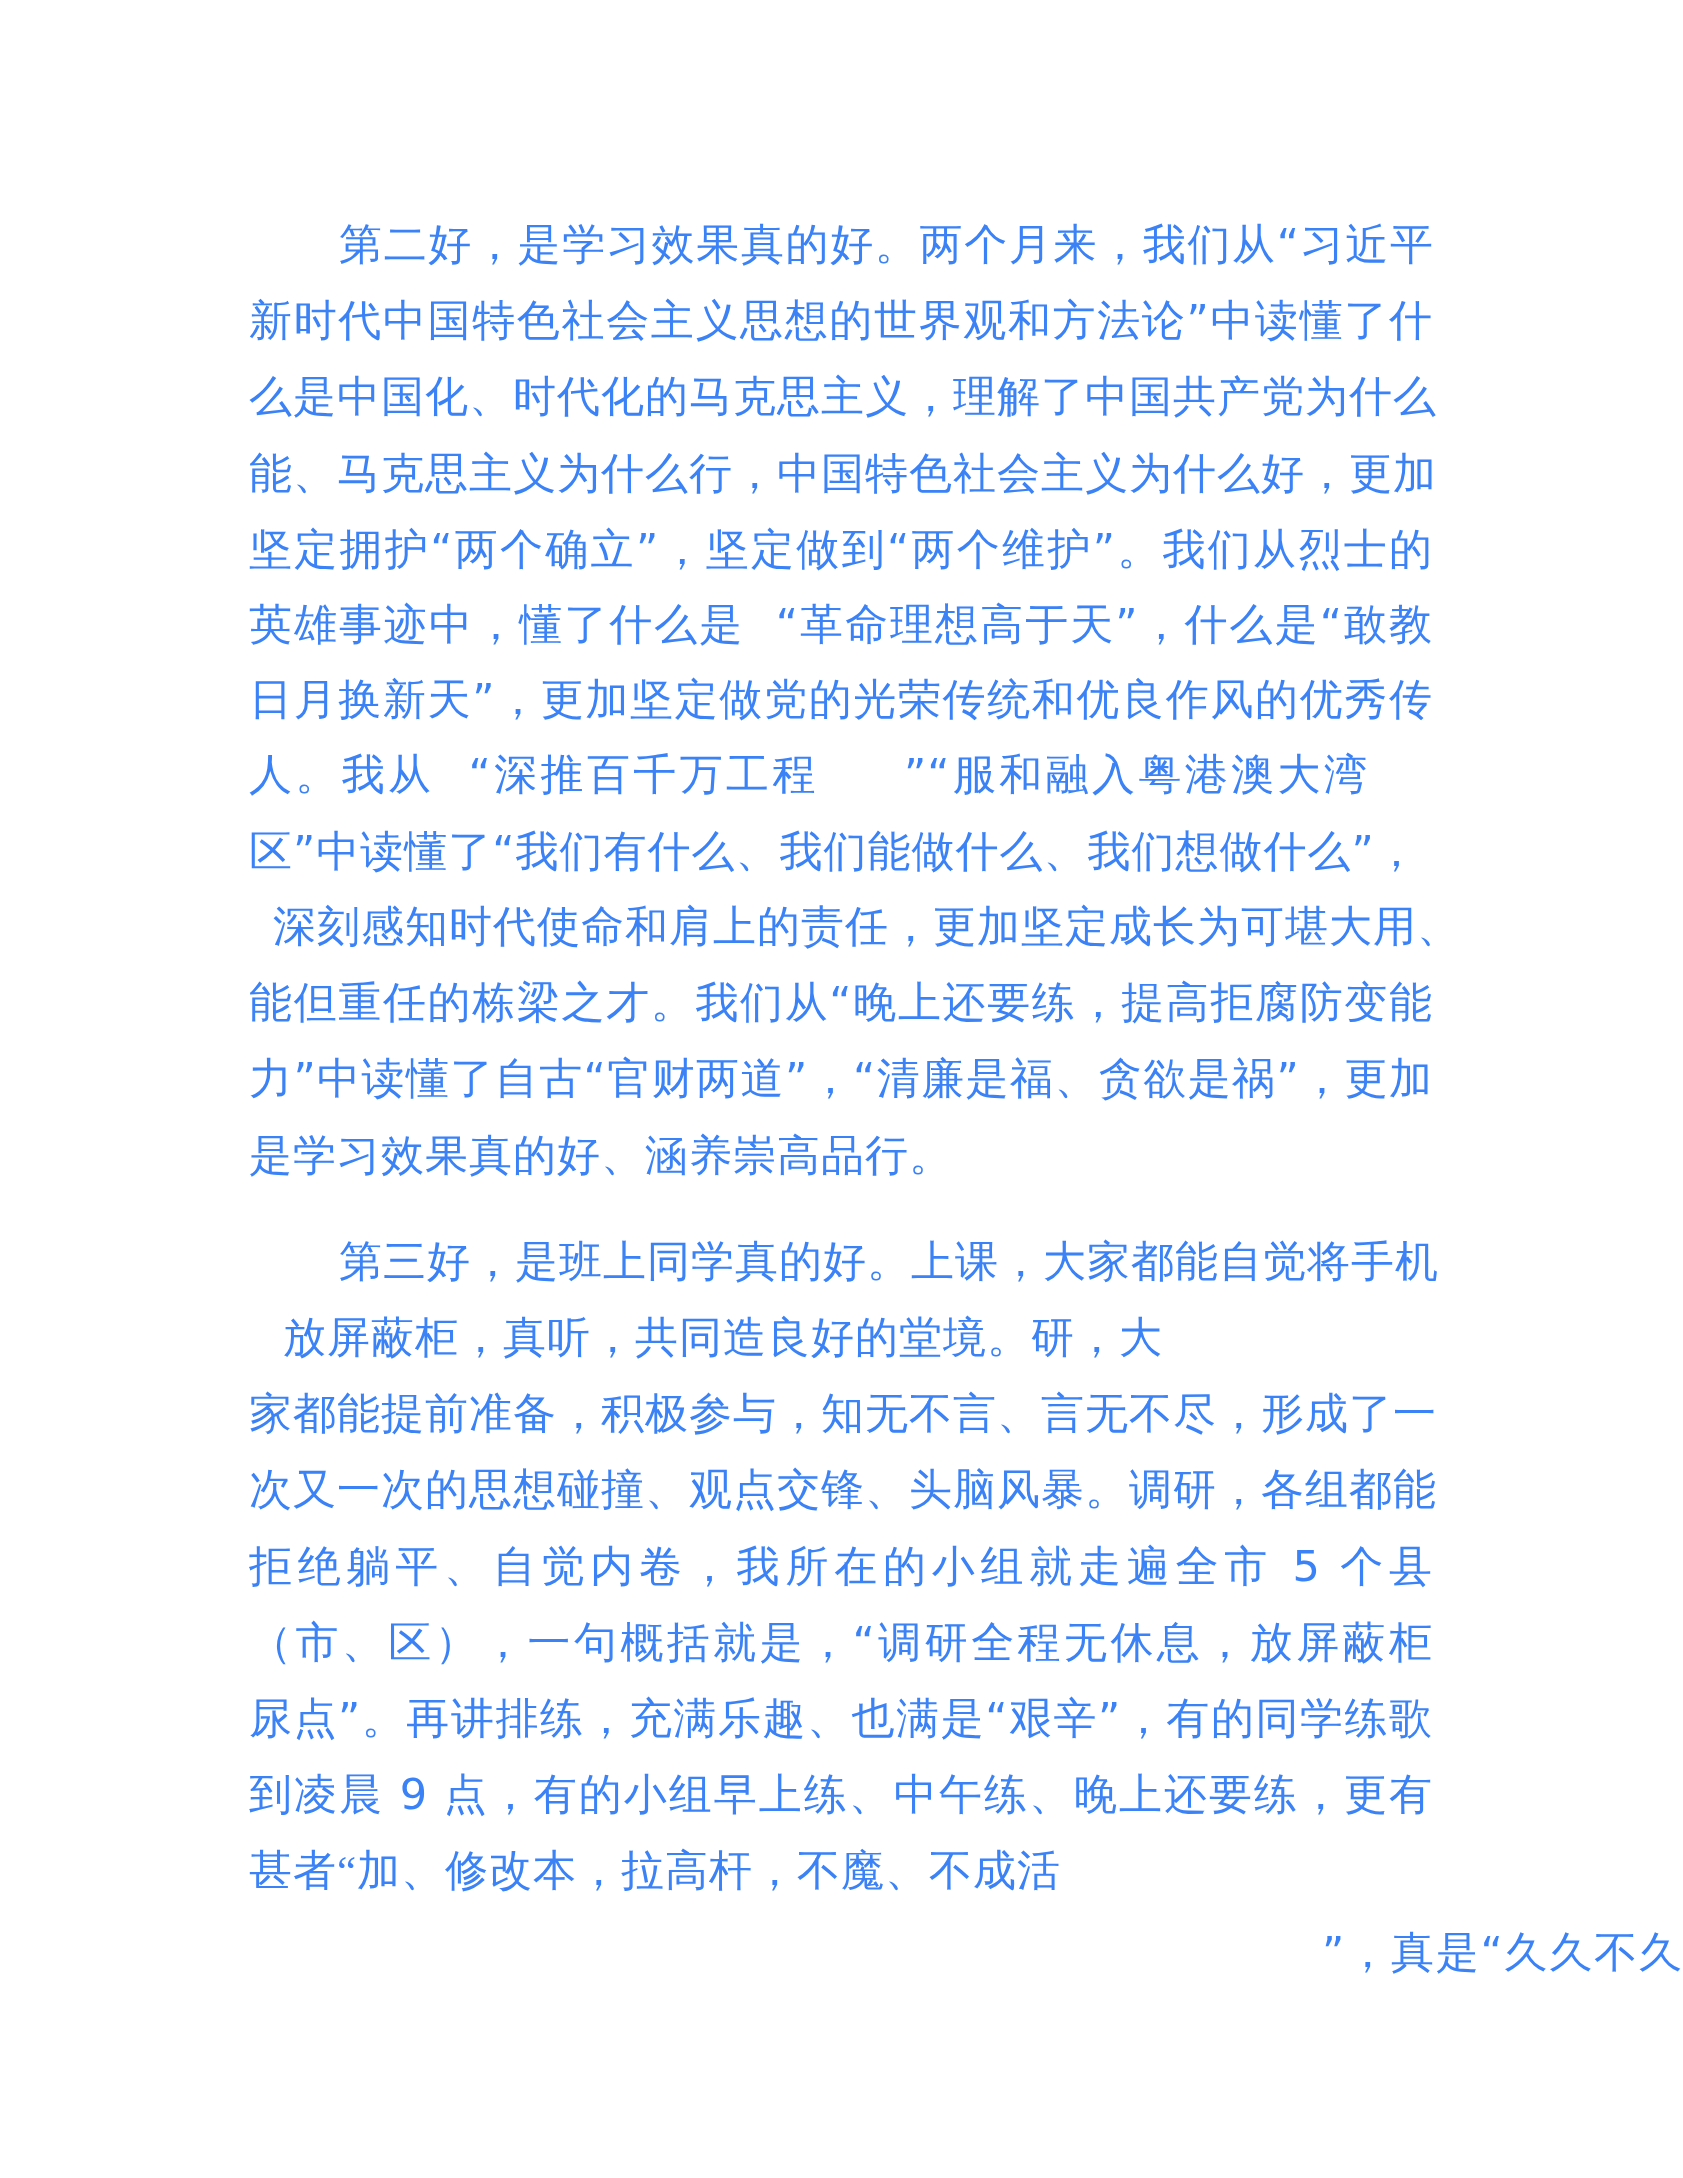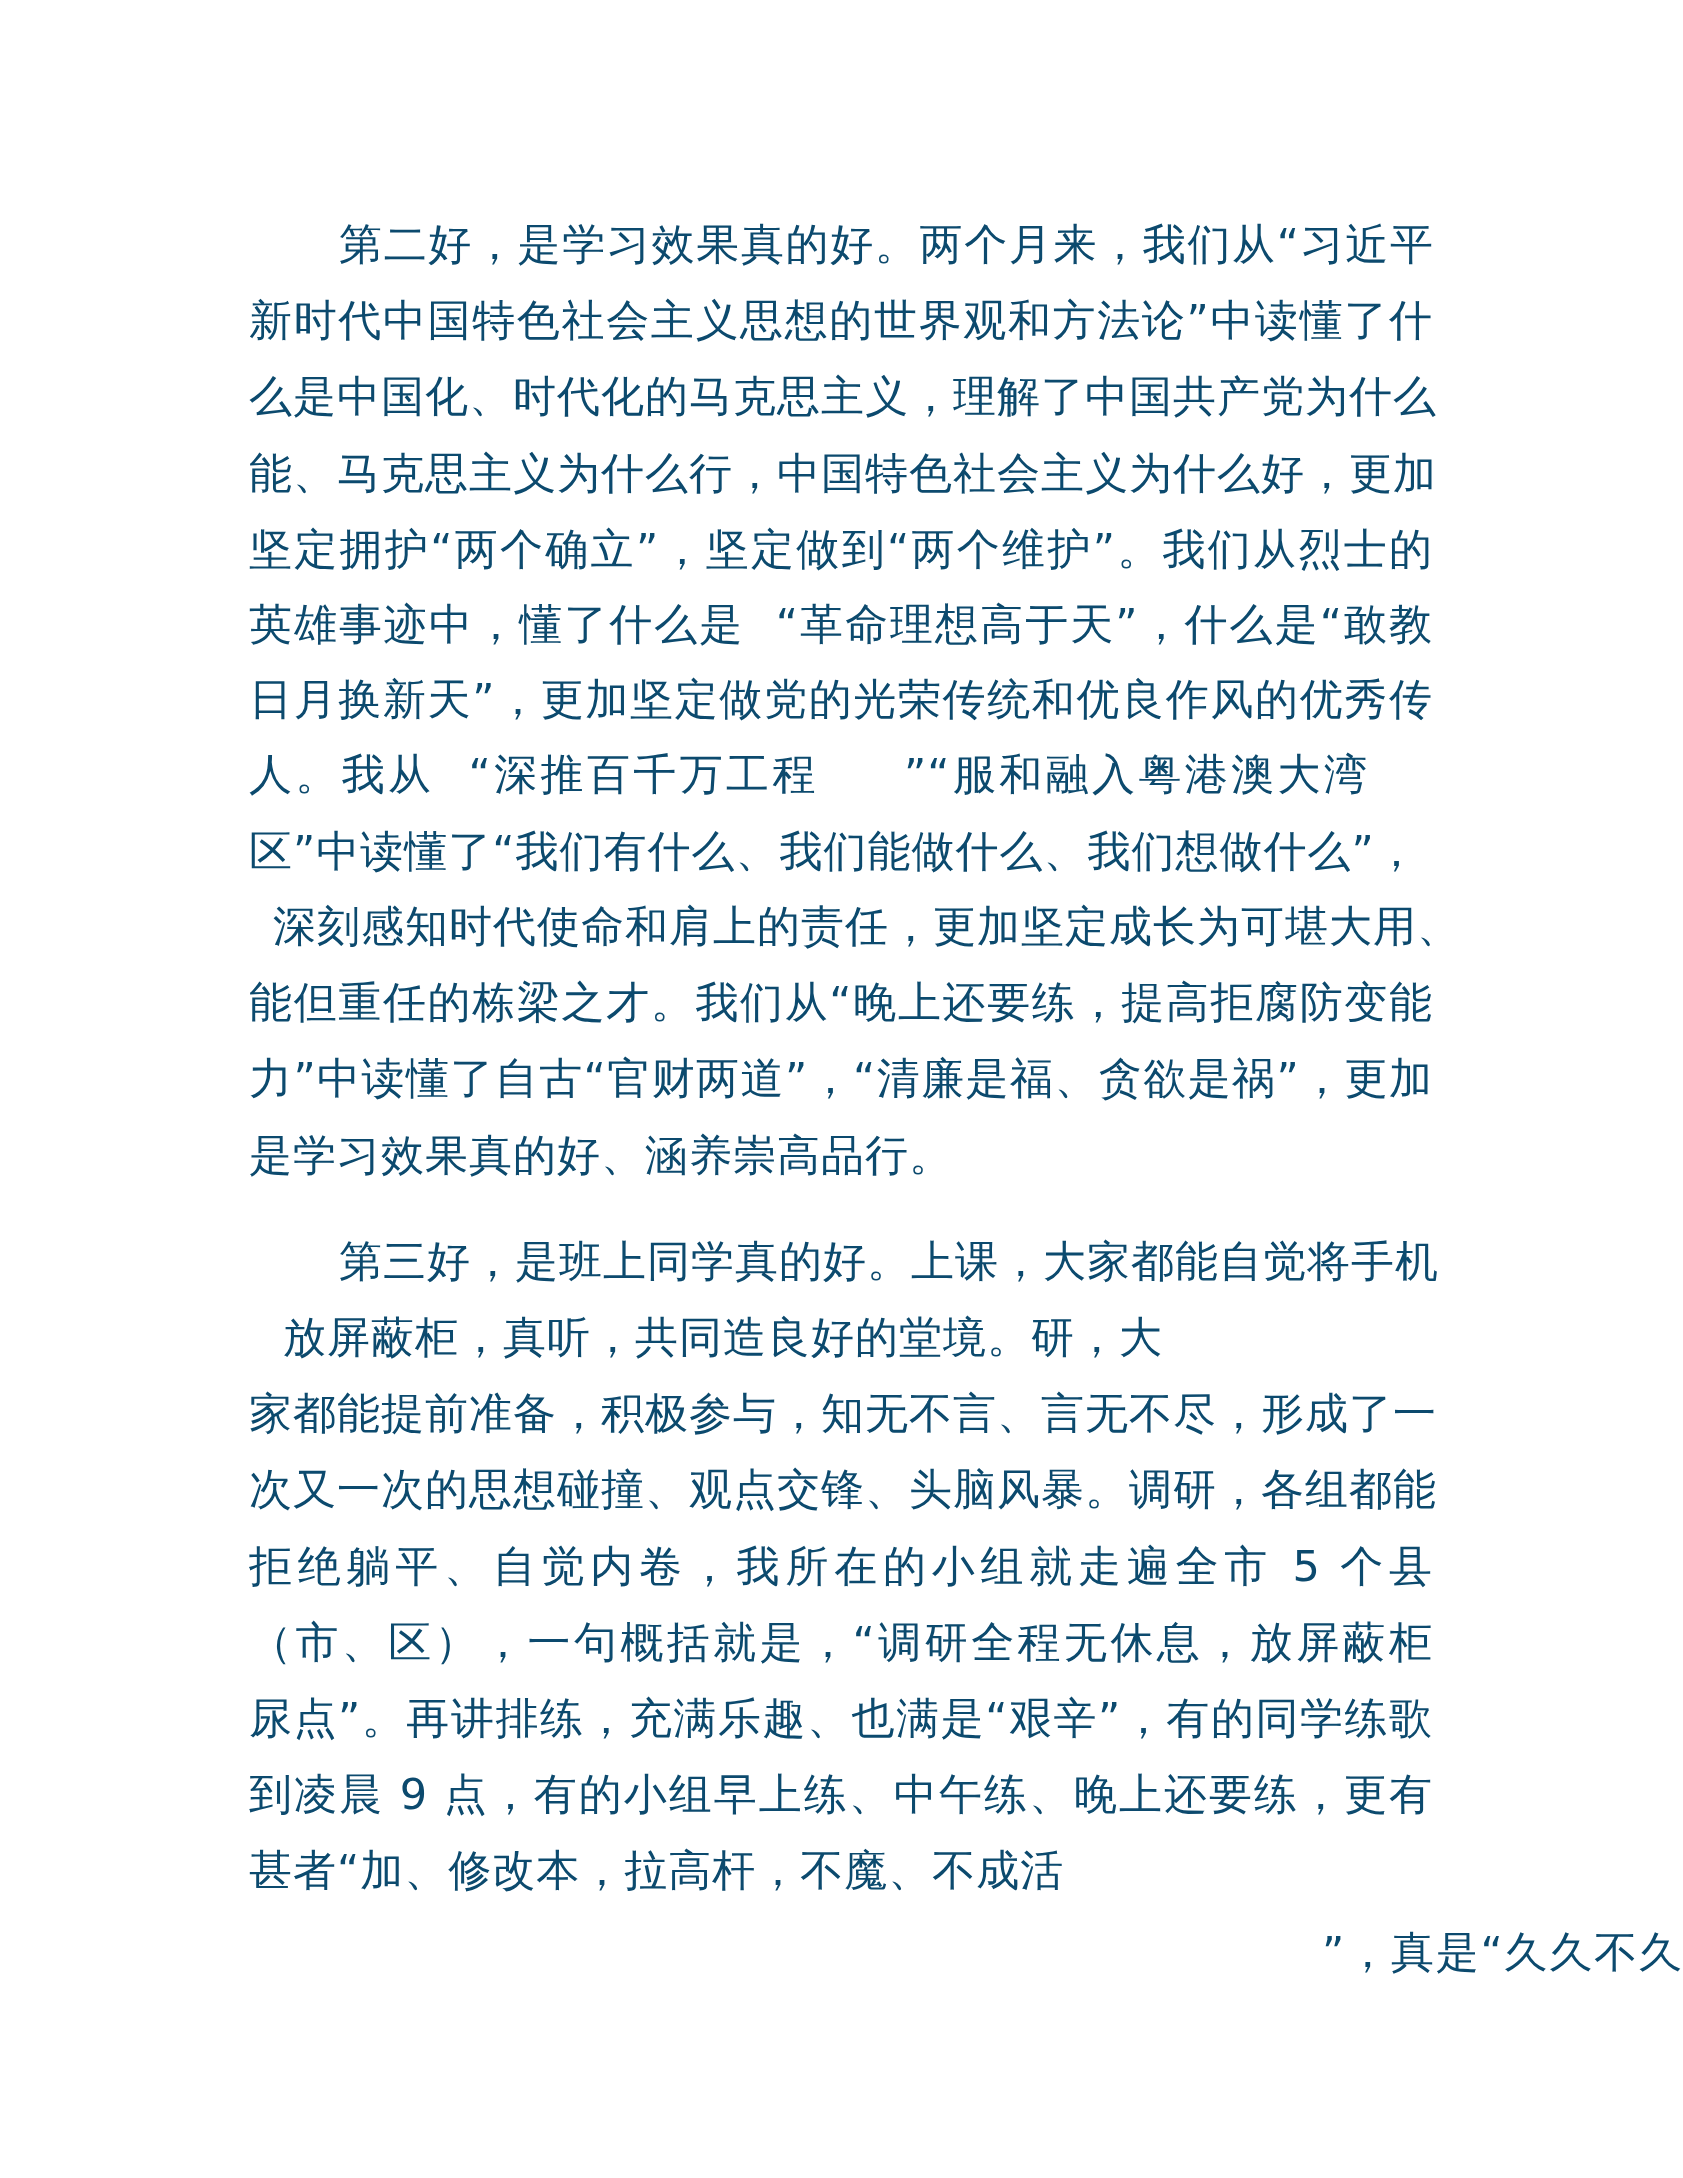--- a/index.html
+++ b/index.html
@@ -8,21 +8,21 @@
     position: absolute; left: 0; top: 0; width: 1683px; height: 2178px;
     background: #ffffff;
   }
   .line {
     position: absolute;
     left: 249px;
     height: 59px;
     line-height: 59px;
     font-family: "DejaVu Sans", "Liberation Sans", sans-serif;
     font-size: 43px;
-    color: #0c4a6e;
+    color: #3b82f6;
     white-space: pre;
     letter-spacing: 1px;
   }
   .line.just { width: 1184px; text-align: justify; text-align-last: justify; }
   .line.indent { left: 339px; }
   .line.indent.just { width: 1095px; }
 </style>
 </head>
 <body>
 
@@ -46,18 +46,18 @@
 
   <div>
     <div class="line indent just" style="top:1232px">第三好，是班上同学真的好。上课，大家都能自觉将手机</div>
     <div class="line" style="top:1308px; width:871px; text-align:justify; text-align-last:justify;margin-left:34px;">放屏蔽柜，真听，共同造良好的堂境。研，大</div>
     <div class="line just" style="top:1384px">家都能提前准备，积极参与，知无不言、言无不尽，形成了一</div>
     <div class="line just" style="top:1460px">次又一次的思想碰撞、观点交锋、头脑风暴。调研，各组都能</div>
     <div class="line just" style="top:1537px">拒绝躺平、自觉内卷，我所在的小组就走遍全市 5 个县</div>
     <div class="line just" style="top:1613px">（市、区），一句概括就是，“调研全程无休息，放屏蔽柜</div>
     <div class="line just" style="top:1689px">尿点”。再讲排练，充满乐趣、也满是“艰辛”，有的同学练歌</div>
     <div class="line just" style="top:1765px">到凌晨 9 点，有的小组早上练、中午练、晚上还要练，更有</div>
-    <div class="line" style="top:1841px; width:812px; text-align:justify; text-align-last:justify;">甚者“加、修改本，拉高杆，不魔、不成活</div>
+    <div class="line" style="top:1841px; width:812px; text-align:justify; text-align-last:justify;font-family:Liberation Serif, serif;">甚者“加、修改本，拉高杆，不魔、不成活</div>
     <div class="line" style="top:1923px; left:1322px; width:361px; text-align:justify; text-align-last:justify;">”，真是“久久不久</div>
   </div>
 
 </div>
 
 
 </body></html>

